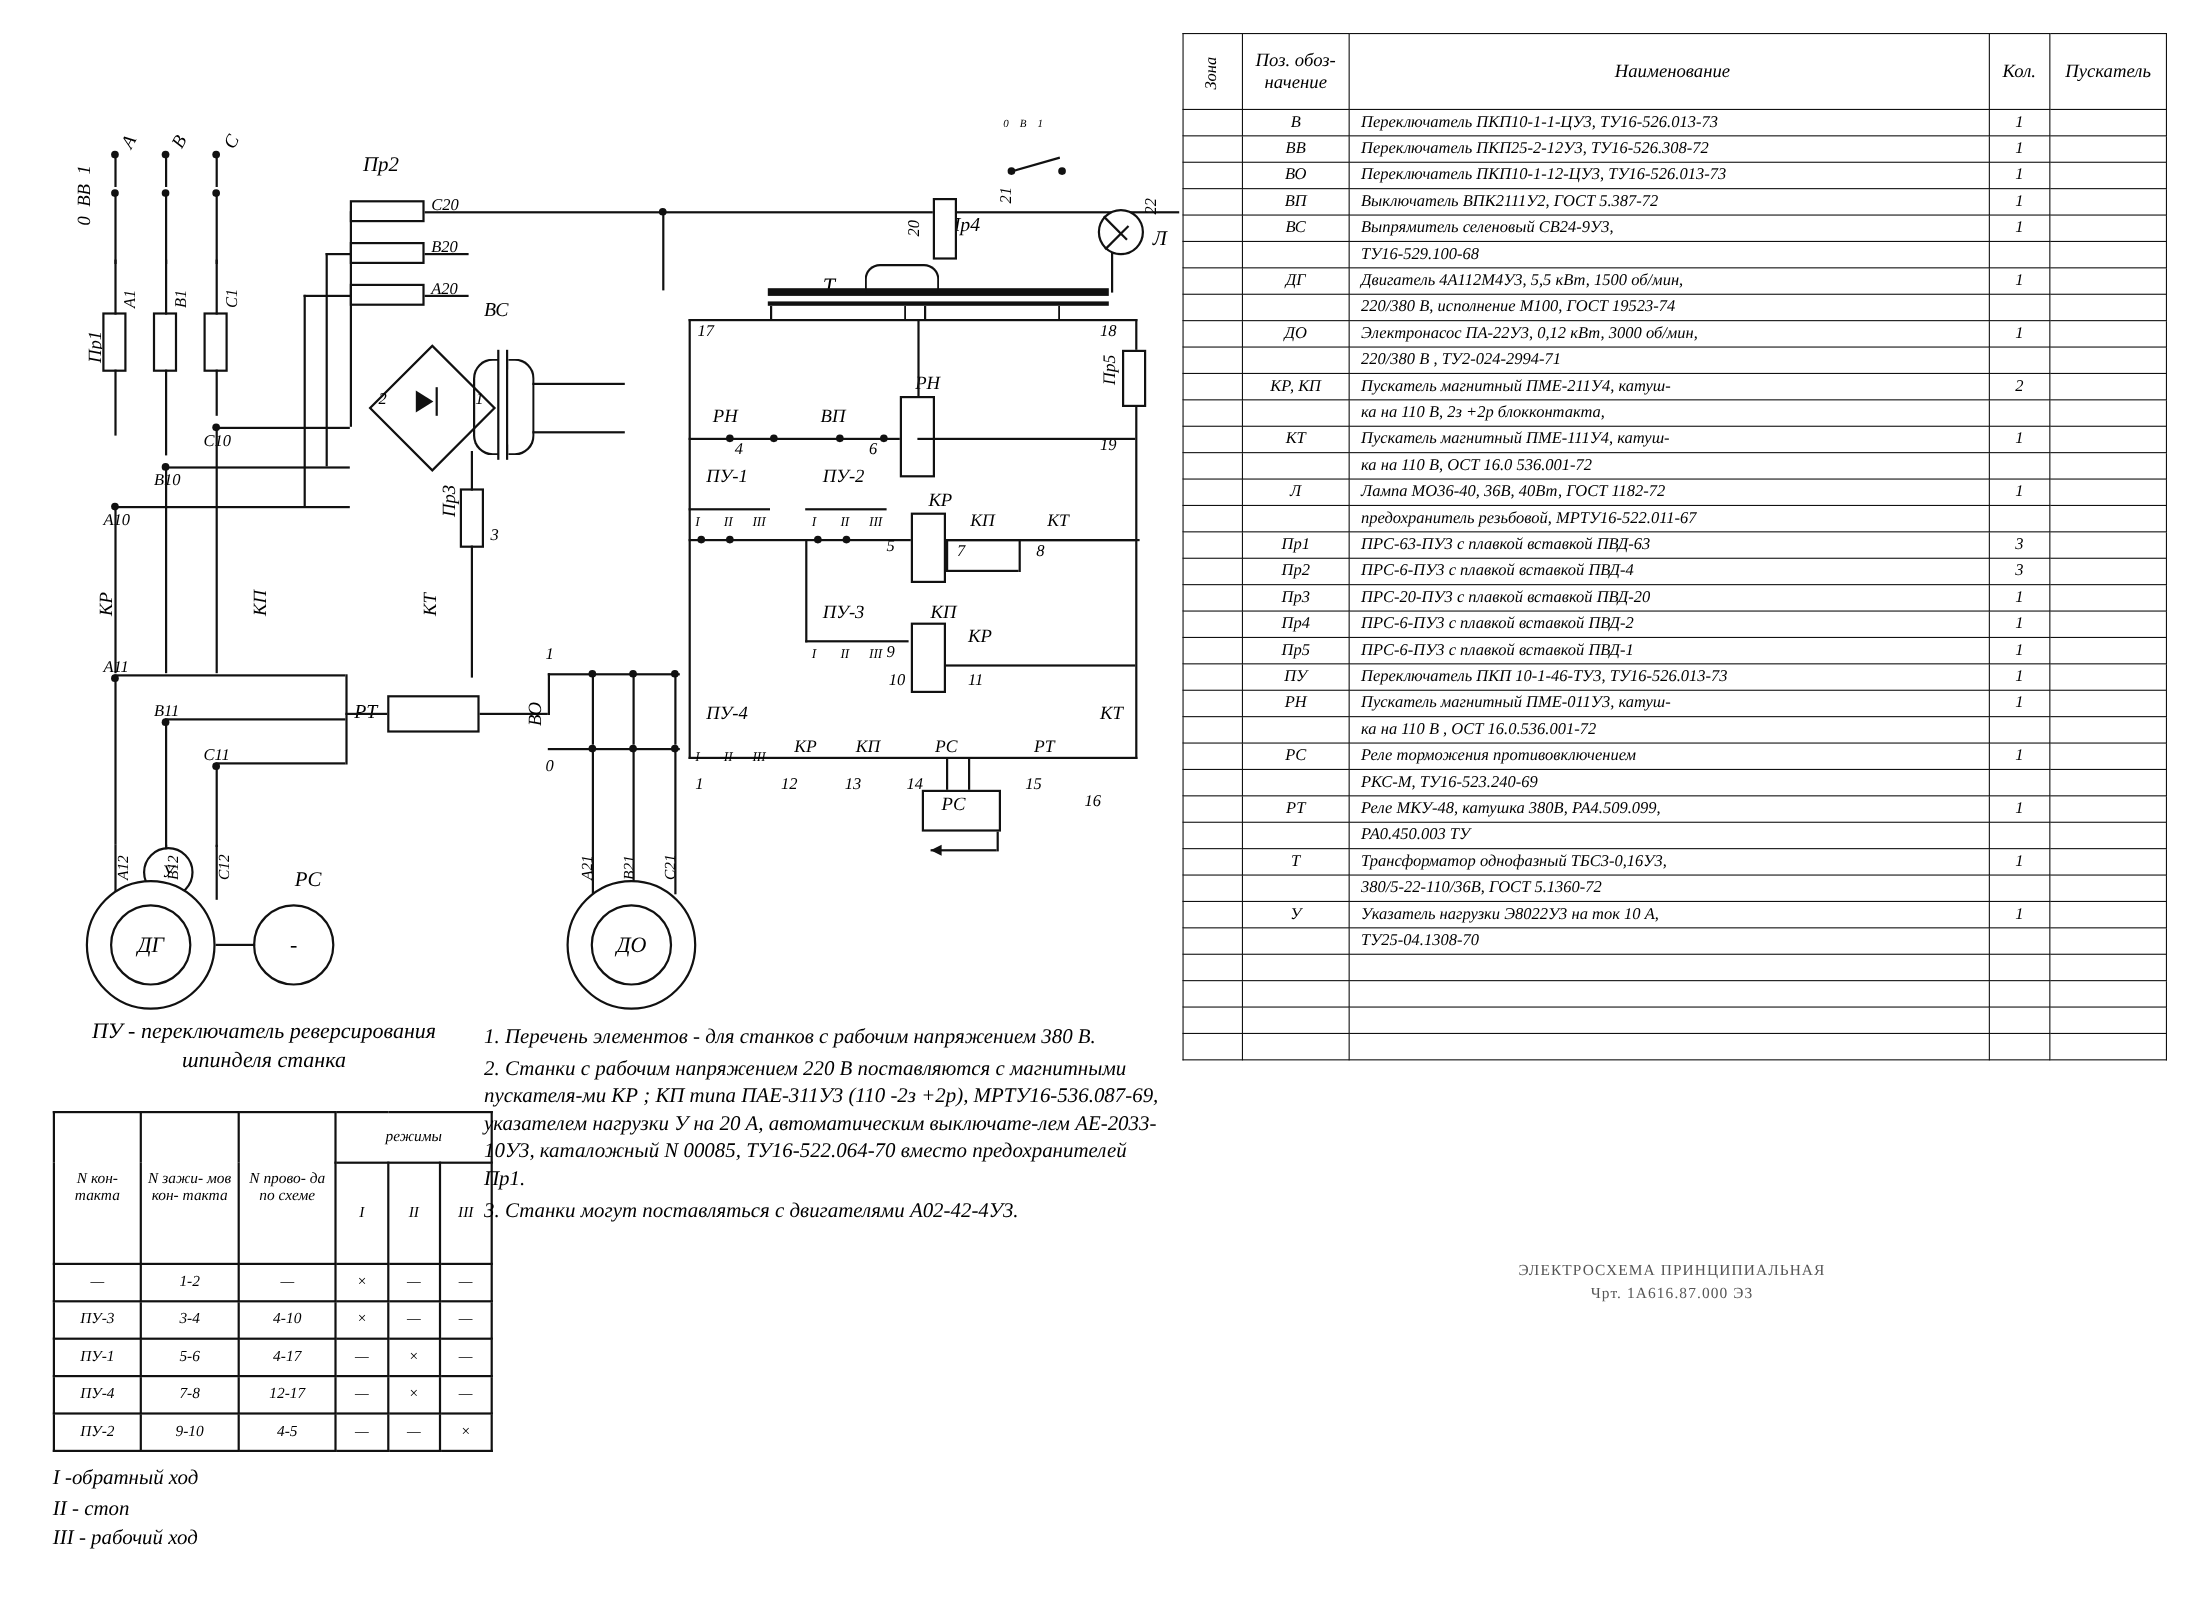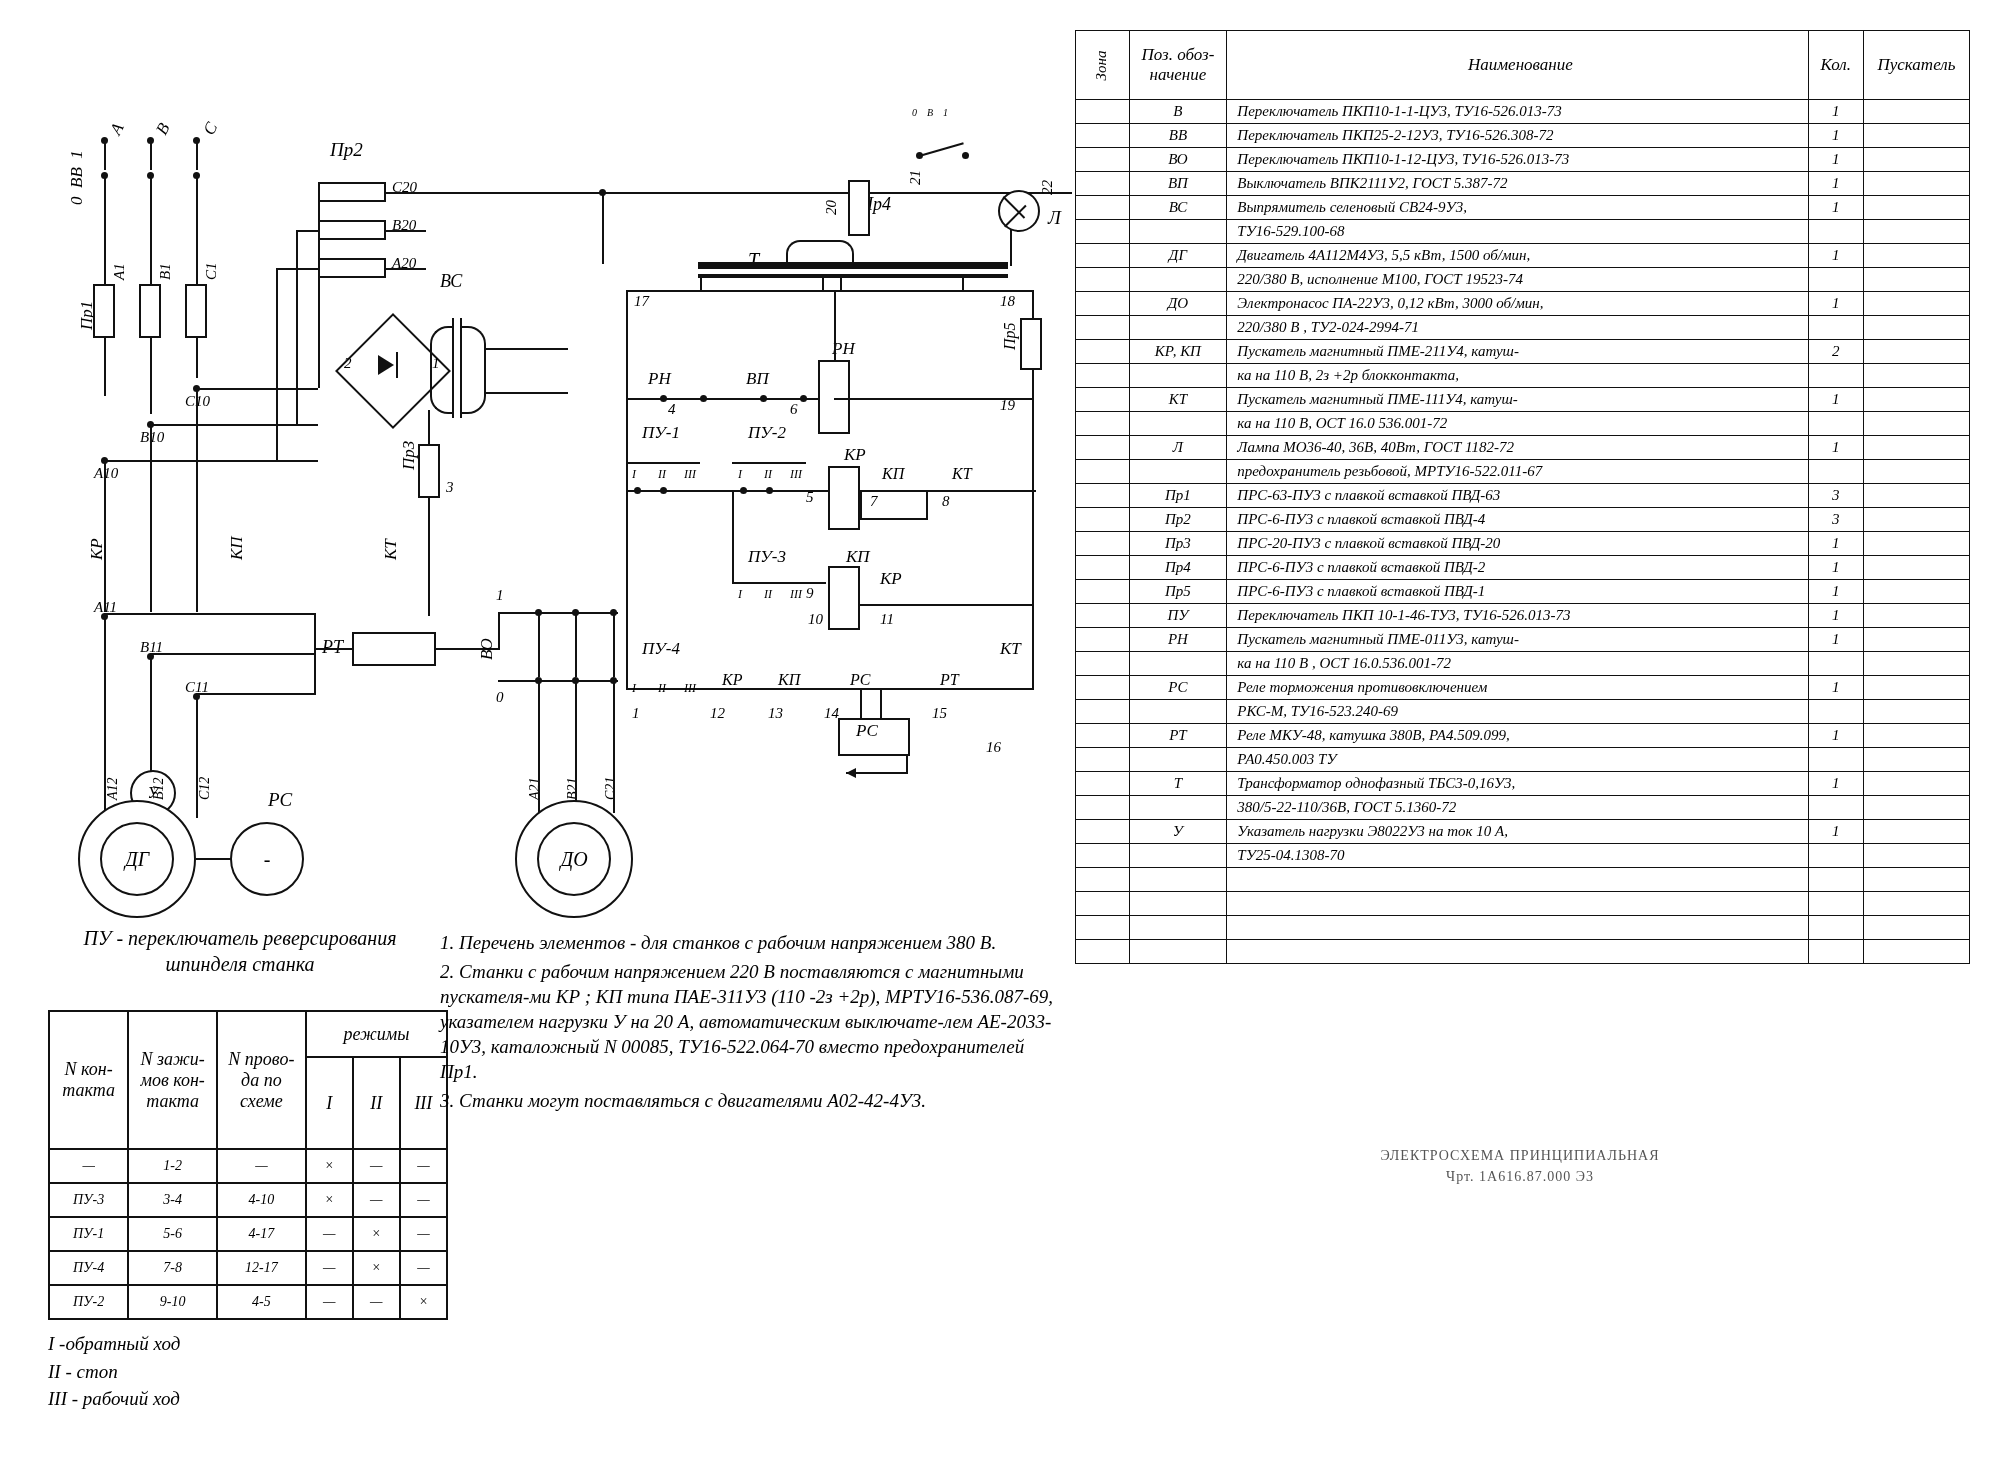--- a/index.html
+++ b/index.html
@@ -109,21 +109,21 @@
     background: #fff;
   }
   #pu-table td, #pu-table th {
     border: 2px solid #111;
     text-align: center;
     font-weight: normal;
     font-style: italic;
     padding: 2px 3px;
     height: 28px;
   }
-  #pu-table thead th { height: 86px; vertical-align: middle; font-size: 18px; }
+  #pu-table thead th { height: 86px; vertical-align: middle; font-size: 14px; }
 
   
   #notes {
     position: absolute;
     left: 440px;
     top: 930px;
     width: 620px;
     font-size: 19px;
     font-style: italic;
     line-height: 1.32;
@@ -444,21 +444,21 @@
 
     <div class="lbl" style="left:642px; top:640px; font-size:17px;">ПУ-4</div>
     <div class="lbl tiny" style="left:632px; top:682px;">I</div>
     <div class="lbl tiny" style="left:658px; top:682px;">II</div>
     <div class="lbl tiny" style="left:684px; top:682px;">III</div>
     <div class="lbl num" style="left:632px; top:706px;">1</div>
     <div class="lbl num" style="left:710px; top:706px;">12</div>
     <div class="lbl num" style="left:768px; top:706px;">13</div>
     <div class="lbl num" style="left:824px; top:706px;">14</div>
     <div class="lbl num" style="left:932px; top:706px;">15</div>
-    <div class="lbl num" style="left:986px; top:740px;text-align:right;">16</div>
+    <div class="lbl num" style="left:986px; top:722px;text-align:right;">16</div>
     <div class="lbl" style="left:722px; top:672px; font-size:16px;">КР</div>
     <div class="lbl" style="left:778px; top:672px; font-size:16px;">КП</div>
     <div class="lbl" style="left:850px; top:672px; font-size:16px;">РС</div>
     <div class="lbl" style="left:940px; top:672px; font-size:16px;">РТ</div>
     <div class="lbl" style="left:1000px; top:640px; font-size:17px;">КТ</div>
 
     <div class="box" style="left:838px; top:718px; width:72px; height:38px;"></div>
     <div class="lbl" style="left:856px; top:722px; font-size:17px;">РС</div>
     <div class="wire wv" style="left:860px; top:690px; height:28px;"></div>
     <div class="wire wv" style="left:880px; top:690px; height:28px;"></div>

